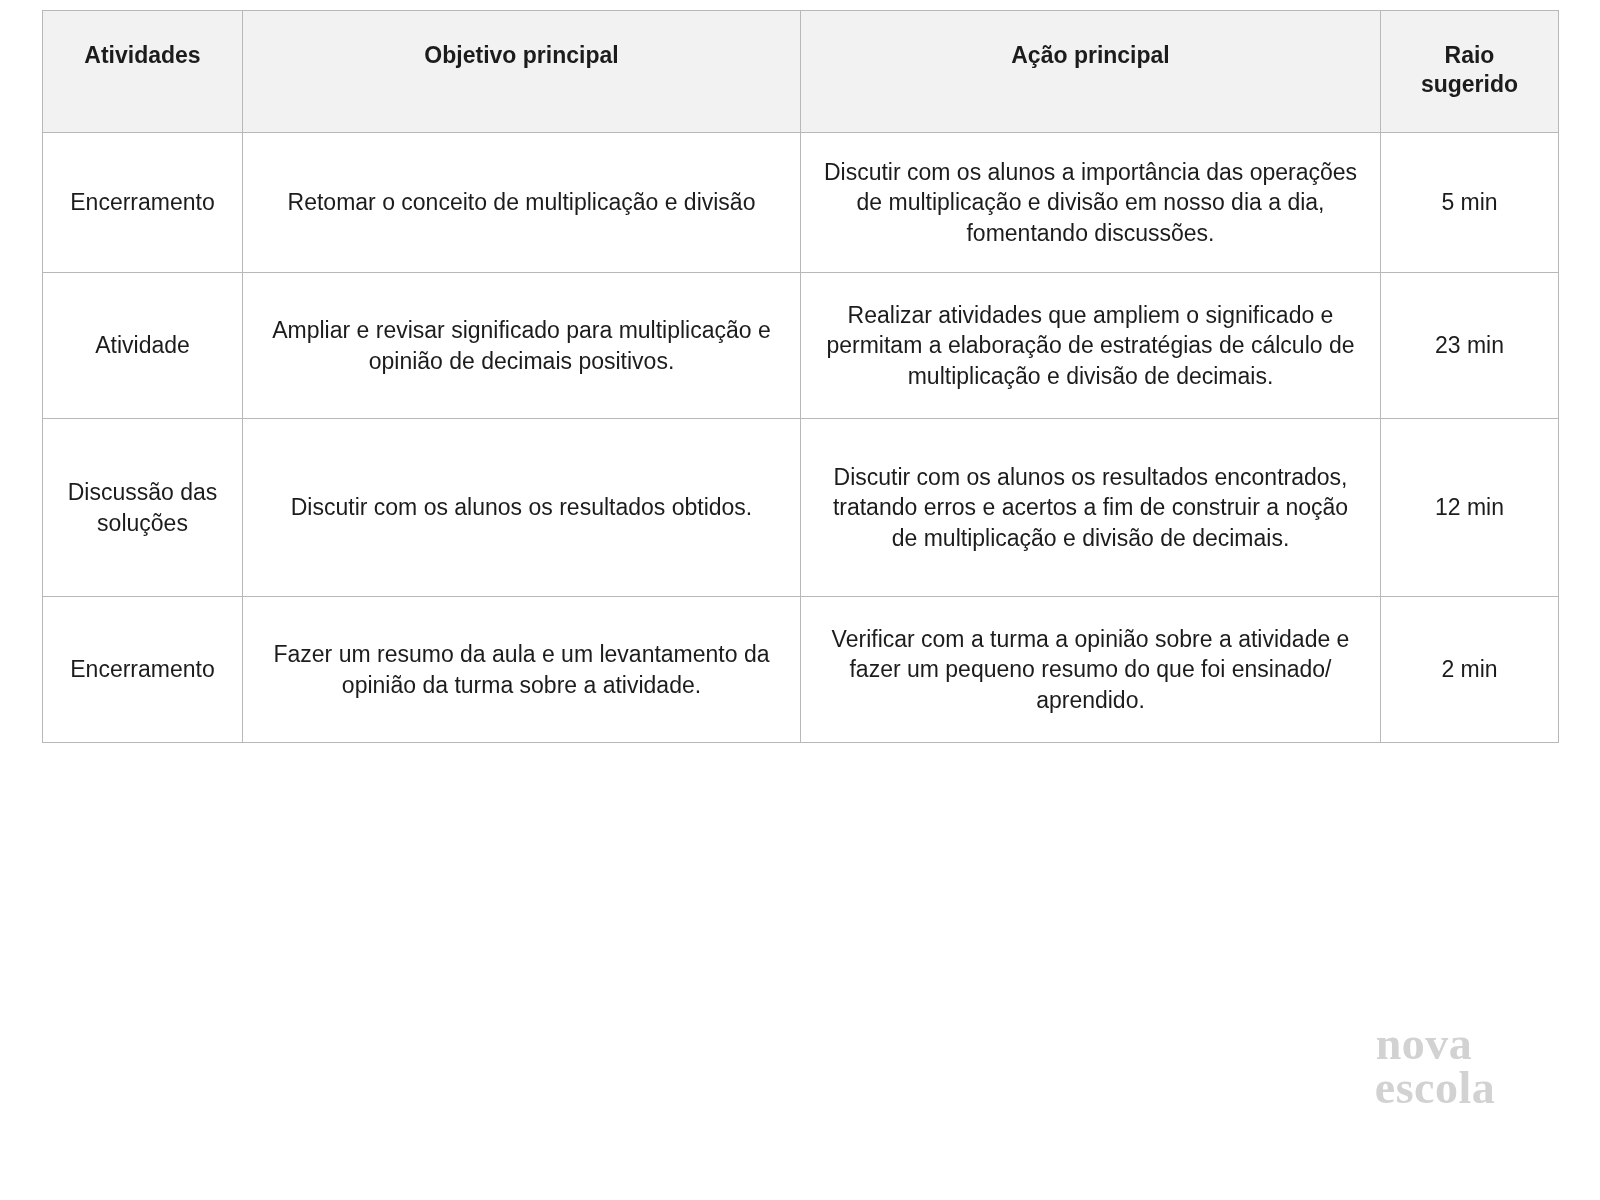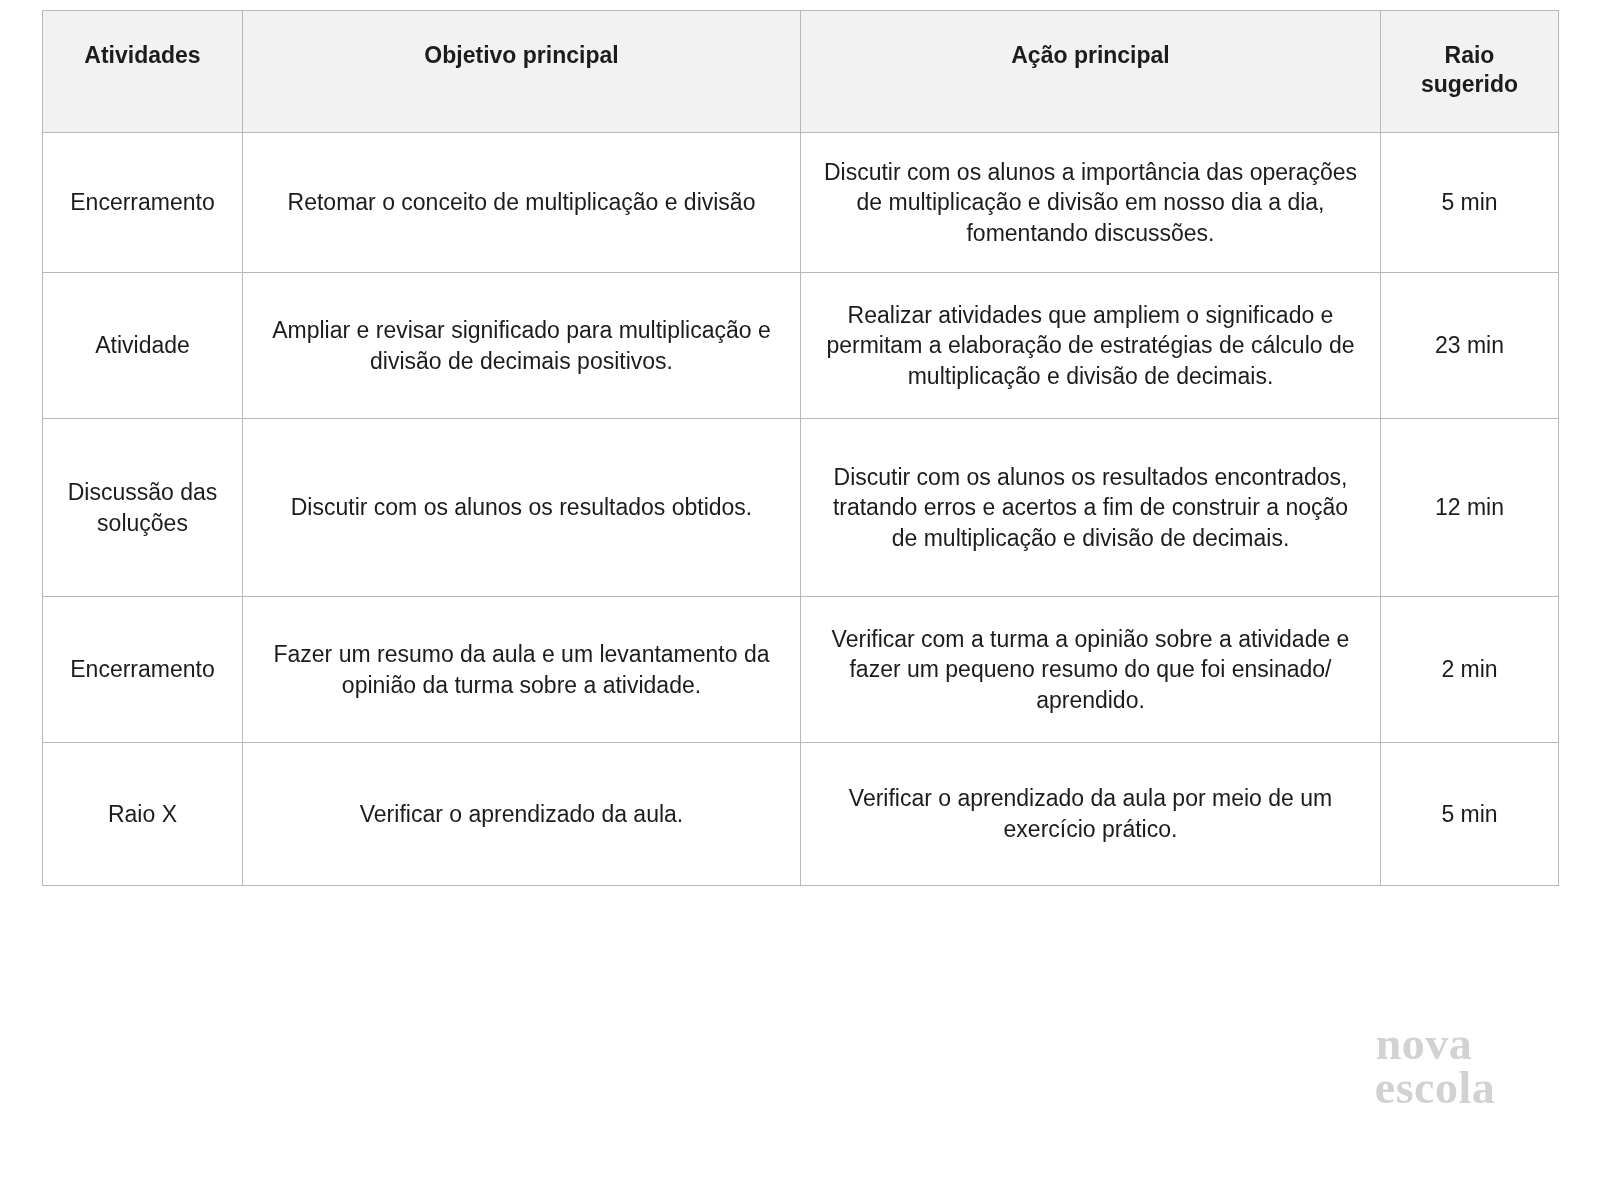--- a/index.html
+++ b/index.html
@@ -117,21 +117,21 @@
           </td>
         <td>
             <span class="cell-text">5 min</span>
           </td>
       </tr>
       <tr class="row-2">
         <td>
             <span class="cell-text">Atividade</span>
           </td>
         <td>
-            <span class="cell-text">Ampliar e revisar significado para multiplicação e divisão de decimais positivos.</span>
+            <span class="cell-text">Ampliar e revisar significado para multiplicação e opinião de decimais positivos.</span>
           </td>
         <td>
             <span class="cell-text">Realizar atividades que ampliem o significado e permitam a elaboração de estratégias de cálculo de multiplicação e divisão de decimais.</span>
           </td>
         <td>
             <span class="cell-text">23 min</span>
           </td>
       </tr>
       <tr class="row-3">
         <td>
@@ -154,34 +154,20 @@
         <td>
             <span class="cell-text">Fazer um resumo da aula e um levantamento da opinião da turma sobre a atividade.</span>
           </td>
         <td>
             <span class="cell-text">Verificar com a turma a opinião sobre a atividade e fazer um pequeno resumo do que foi ensinado/ aprendido.</span>
           </td>
         <td>
             <span class="cell-text">2 min</span>
           </td>
       </tr>
-      <tr class="row-5">
-        <td>
-            <span class="cell-text">Raio X</span>
-          </td>
-        <td>
-            <span class="cell-text">Verificar o aprendizado da aula.</span>
-          </td>
-        <td>
-            <span class="cell-text">Verificar o aprendizado da aula por meio de um exercício prático.</span>
-          </td>
-        <td>
-            <span class="cell-text">5 min</span>
-          </td>
-      </tr>
     </tbody>
   </table>
 
   <div class="logo">
     <span class="logo-line logo-line-1">nova</span>
     <span class="logo-line logo-line-2">escola</span>
   </div>
 
 </div>
 

